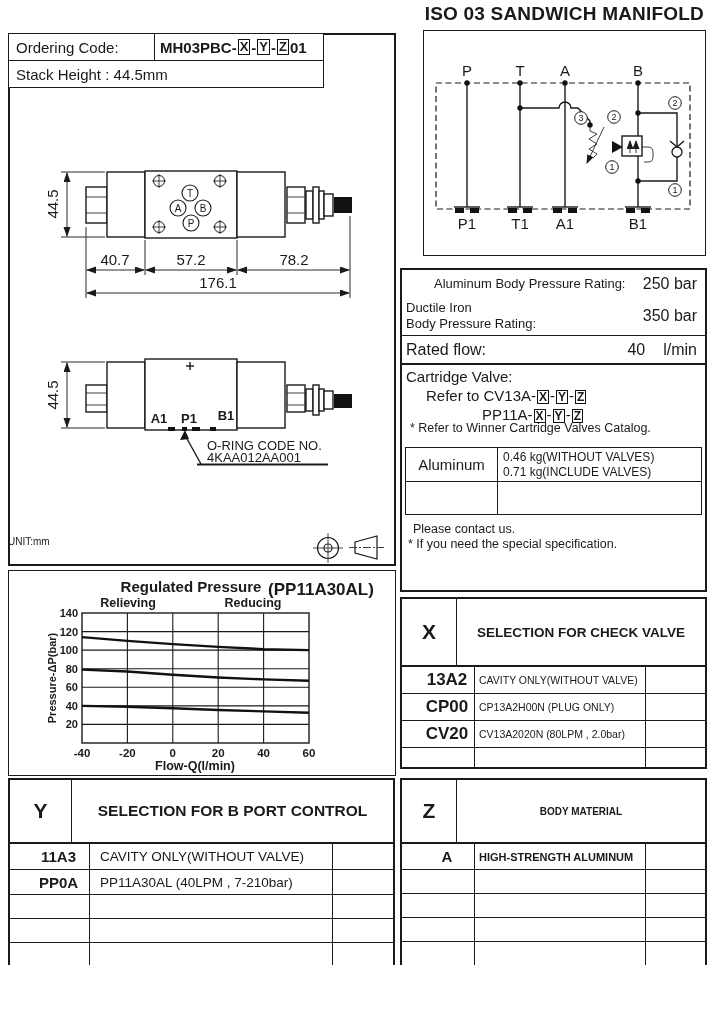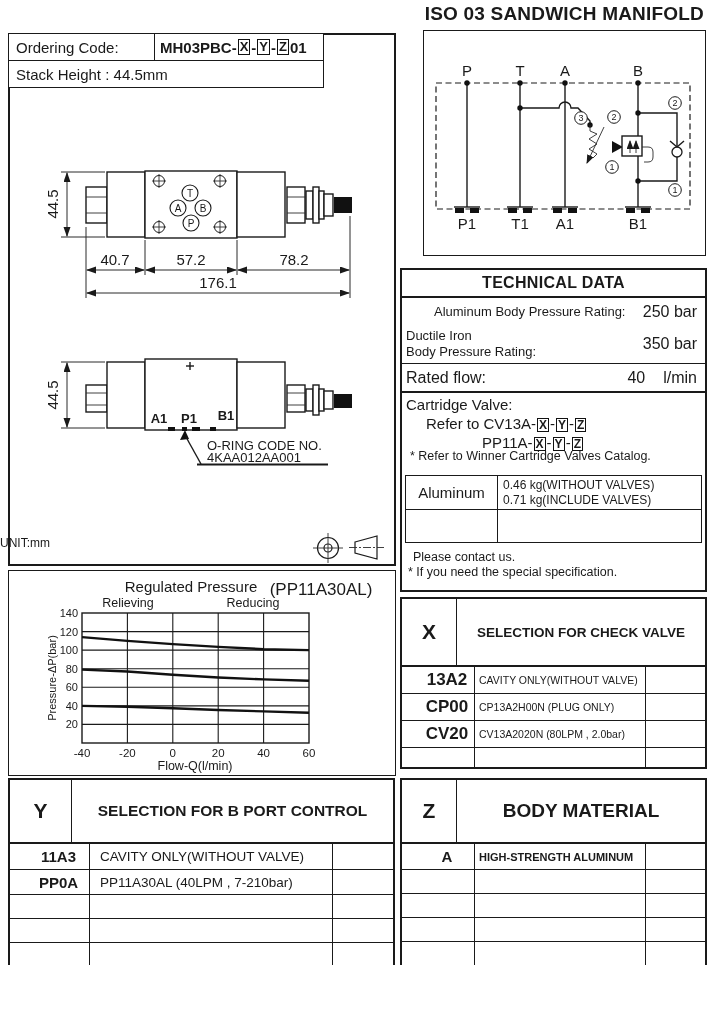--- a/index.html
+++ b/index.html
@@ -39,21 +39,21 @@
   .sel{position:absolute;border:2px solid #1a1a1a;background:#fff;box-sizing:content-box;}
   .sel-h{display:flex;border-bottom:2px solid #1a1a1a;box-sizing:border-box;}
   .sel-key{display:flex;align-items:center;justify-content:center;font-weight:bold;font-size:21px;border-right:1.5px solid #1a1a1a;box-sizing:border-box;}
   .sel-title{flex:1;display:flex;align-items:center;justify-content:center;font-weight:bold;}
   .sel-row{display:flex;border-bottom:1.4px solid #1a1a1a;box-sizing:border-box;padding-left:18px;}
   .sel-row:last-child{border-bottom:none;}
   .sel-code{display:flex;align-items:center;justify-content:center;font-weight:bold;border-right:1.5px solid #1a1a1a;box-sizing:border-box;}
   .sel-desc{display:flex;align-items:center;padding-left:4px;border-right:1.5px solid #1a1a1a;box-sizing:border-box;}
   .sel-extra{flex:1;}
   .ttl{position:absolute;left:402px;top:3px;width:302px;text-align:right;font-weight:bold;font-size:19px;letter-spacing:0.2px;}
-  .unit{position:absolute;left:0;top:536px;font-size:12px;}
+  .unit{position:absolute;left:8px;top:536px;font-size:10px;}
   .foot-l{position:absolute;left:8px;top:1023px;width:130px;height:6px;overflow:hidden;font-size:10px;color:#444;}
   .cut{position:absolute;top:1026px;height:3px;}
 </style>
 </head>
 <body>
 
 <div id="page">
 
   <div class="ttl">ISO 03 SANDWICH MANIFOLD</div>
 
@@ -279,21 +279,20 @@
       </g>
 
       <text x="43" y="198" font-size="15" text-anchor="middle">P1</text>
       <text x="96" y="198" font-size="15" text-anchor="middle">T1</text>
       <text x="141" y="198" font-size="15" text-anchor="middle">A1</text>
       <text x="214" y="198" font-size="15" text-anchor="middle">B1</text>
     </svg>
   </div>
 
   <div class="box" style="left:400px;top:268px;width:307px;height:324px;">
-    <div class="td-title">TECHNICAL DATA</div>
     <div class="td-row" style="height:27px;margin-left:28px;">
       <span class="td-lab">Aluminum Body Pressure Rating:</span>
       <span class="td-val">250 bar</span>
     </div>
     <div class="td-row sep1" style="height:39px;">
       <span class="td-lab" style="line-height:1.25;">
         <span>Ductile Iron</span><br>
         <span>Body Pressure Rating:</span>
       </span>
       <span class="td-val">350 bar</span>
@@ -320,21 +319,21 @@
         <div class="wc1"></div>
         <div class="wc2"></div>
       </div>
     </div>
     <div class="note" style="padding:7px 0 0 6px;">
       <div style="padding-left:5px;">Please contact us.</div>
       <div>* If you need the special specification.</div>
     </div>
   </div>
 
-  <div class="box" style="left:8px;top:570px;width:388px;height:206px;border-width:1.6px;">
+  <div class="box" style="left:8px;top:570px;width:388px;height:206px;border-width:1.6px;font-weight:bold;">
     <svg width="385" height="203" viewBox="0 0 385 203">
       <text x="182" y="21" font-size="15" text-anchor="middle">Regulated Pressure</text>
       <text x="312" y="24" font-size="17" text-anchor="middle">(PP11A30AL)</text>
       <text x="119" y="36" font-size="12.5" text-anchor="middle">Relieving</text>
       <text x="244" y="36" font-size="12.5" text-anchor="middle">Reducing</text>
 
       <g stroke="#1a1a1a" stroke-width="1.1">
         <rect x="73" y="42" width="227" height="130" fill="none" stroke-width="1.4"></rect>
         <line x1="118.4" y1="42" x2="118.4" y2="172"></line>
           <line x1="163.8" y1="42" x2="163.8" y2="172"></line>
@@ -441,21 +440,21 @@
     <div class="sel-row" style="height:24px;">
         <div class="sel-code" style="width:62px;"></div>
         <div class="sel-desc" style="width:243px;"></div>
         <div class="sel-extra"></div>
       </div>
   </div>
 
   <div class="sel" style="left:400px;top:778px;width:303px;">
     <div class="sel-h" style="height:64px;">
       <div class="sel-key" style="width:55px;">Z</div>
-      <div class="sel-title" style="font-size:19px;">BODY MATERIAL</div>
+      <div class="sel-title" style="font-size:10px;">BODY MATERIAL</div>
     </div>
     <div class="sel-row" style="height:26px;">
       <div class="sel-code" style="width:55px;font-size:15px;">A</div>
       <div class="sel-desc" style="width:171px;font-size:11px;font-weight:bold;">HIGH-STRENGTH ALUMINUM</div>
       <div class="sel-extra"></div>
     </div>
     <div class="sel-row" style="height:24px;">
         <div class="sel-code" style="width:55px;"></div>
         <div class="sel-desc" style="width:171px;"></div>
         <div class="sel-extra"></div>

